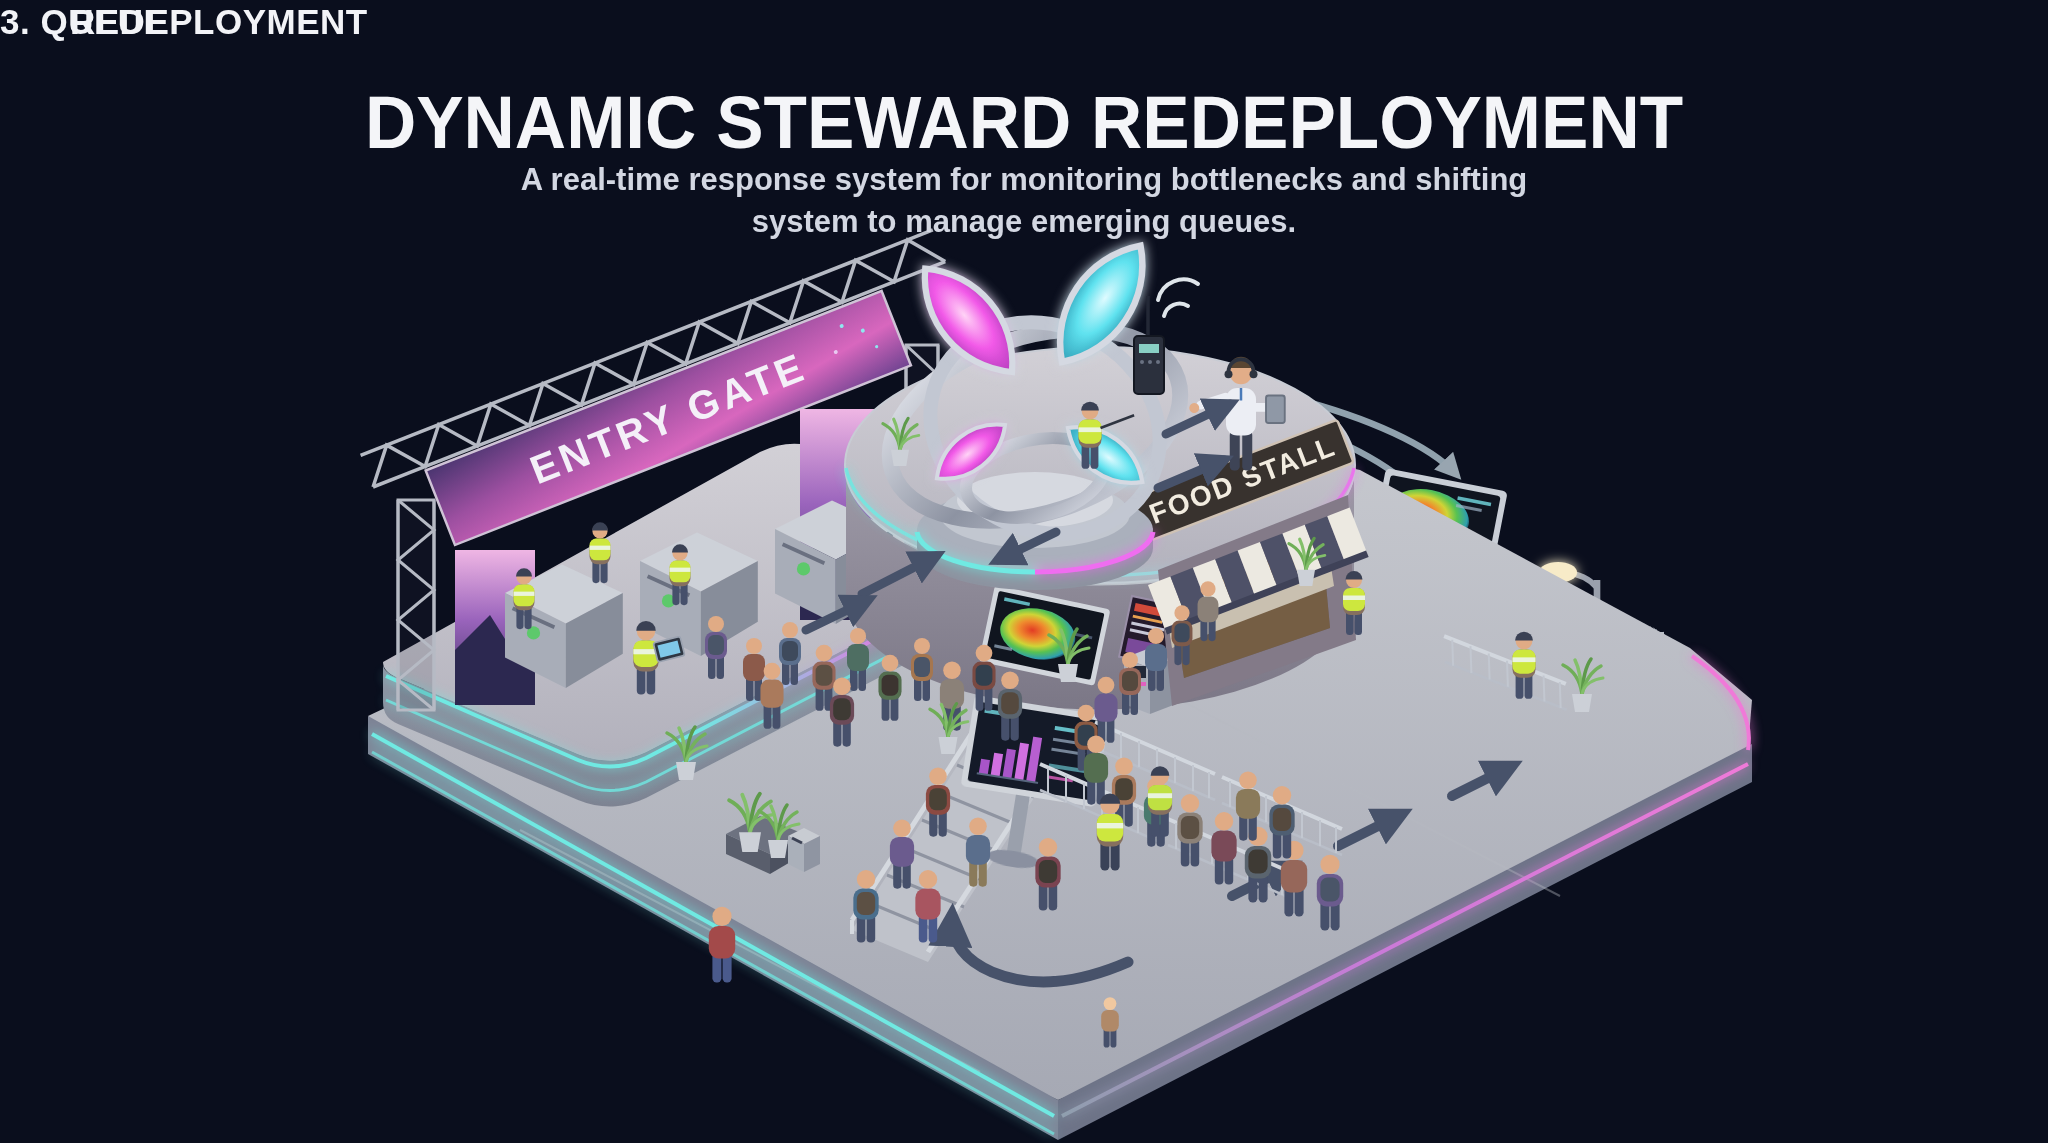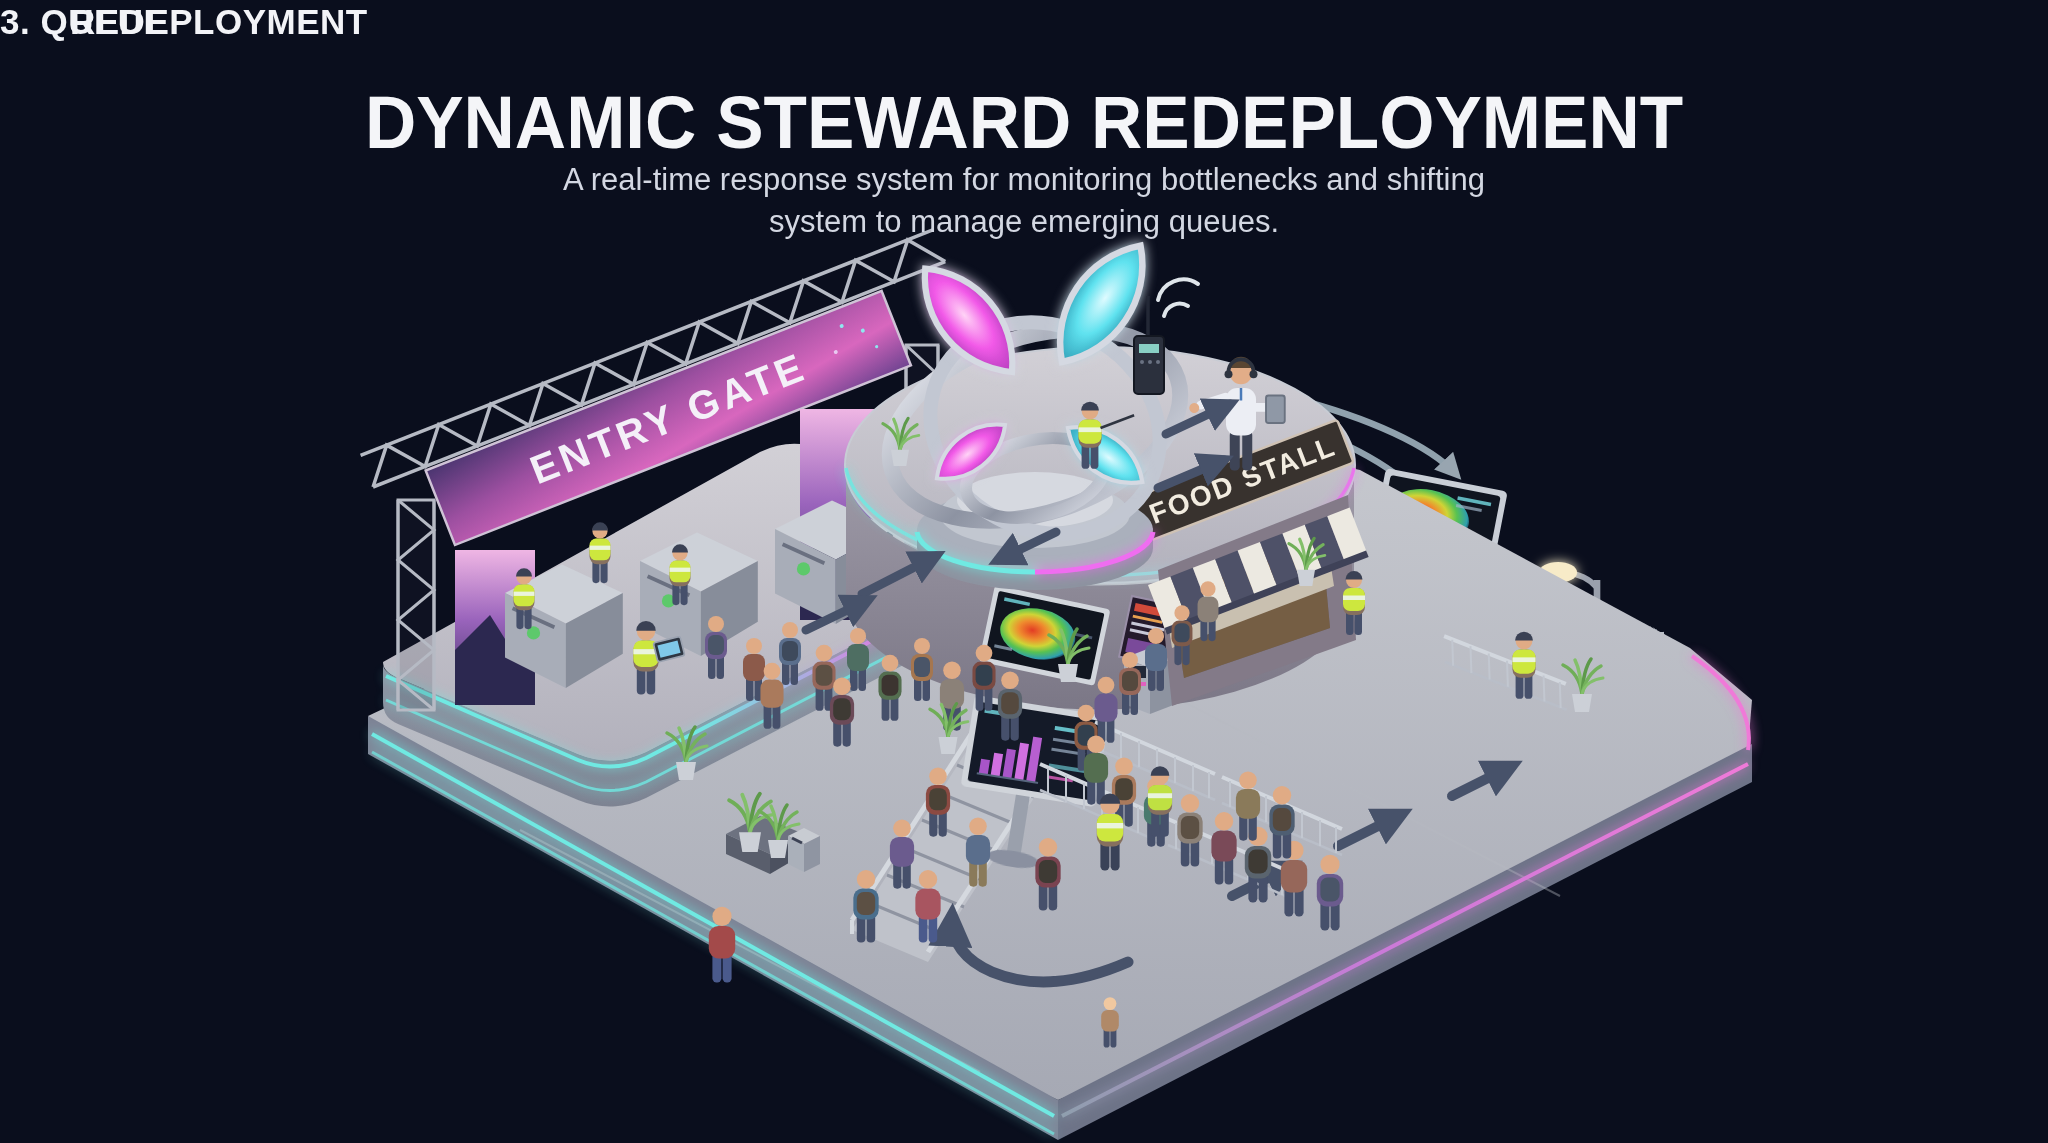--- a/index.html
+++ b/index.html
@@ -1,21 +1,21 @@
 <!DOCTYPE html>
 <html><head>
 <meta charset="utf-8">
 <style>
   html,body{margin:0;padding:0;background:#06080f;}
   .stage{position:relative;width:2048px;height:1143px;background:#0a0e1d;overflow:hidden;
          font-family:"Liberation Sans",sans-serif;}
   .title{position:absolute;left:0;right:0;top:30px;text-align:center;color:#f4f5f8;
          font-size:74px;font-weight:800;letter-spacing:0;transform:scaleX(.96);white-space:nowrap;}
   .subtitle{position:absolute;left:0;right:0;top:128px;text-align:center;color:#d3d7e2;
-         font-size:31px;line-height:1.34;font-weight:400;}
+         font-size:31px;line-height:1.34;font-weight:700;}
   .subtitle span{display:block;}
   .step-label{position:absolute;color:#f2f3f7;font-size:35px;font-weight:800;line-height:1.24;
          letter-spacing:.5px;}
   .step-label span{display:block;}
   #step2 .l2{padding-left:70px;}
   svg.scene{position:absolute;left:0;top:0;}
 </style>
 </head>
 <body>
 

